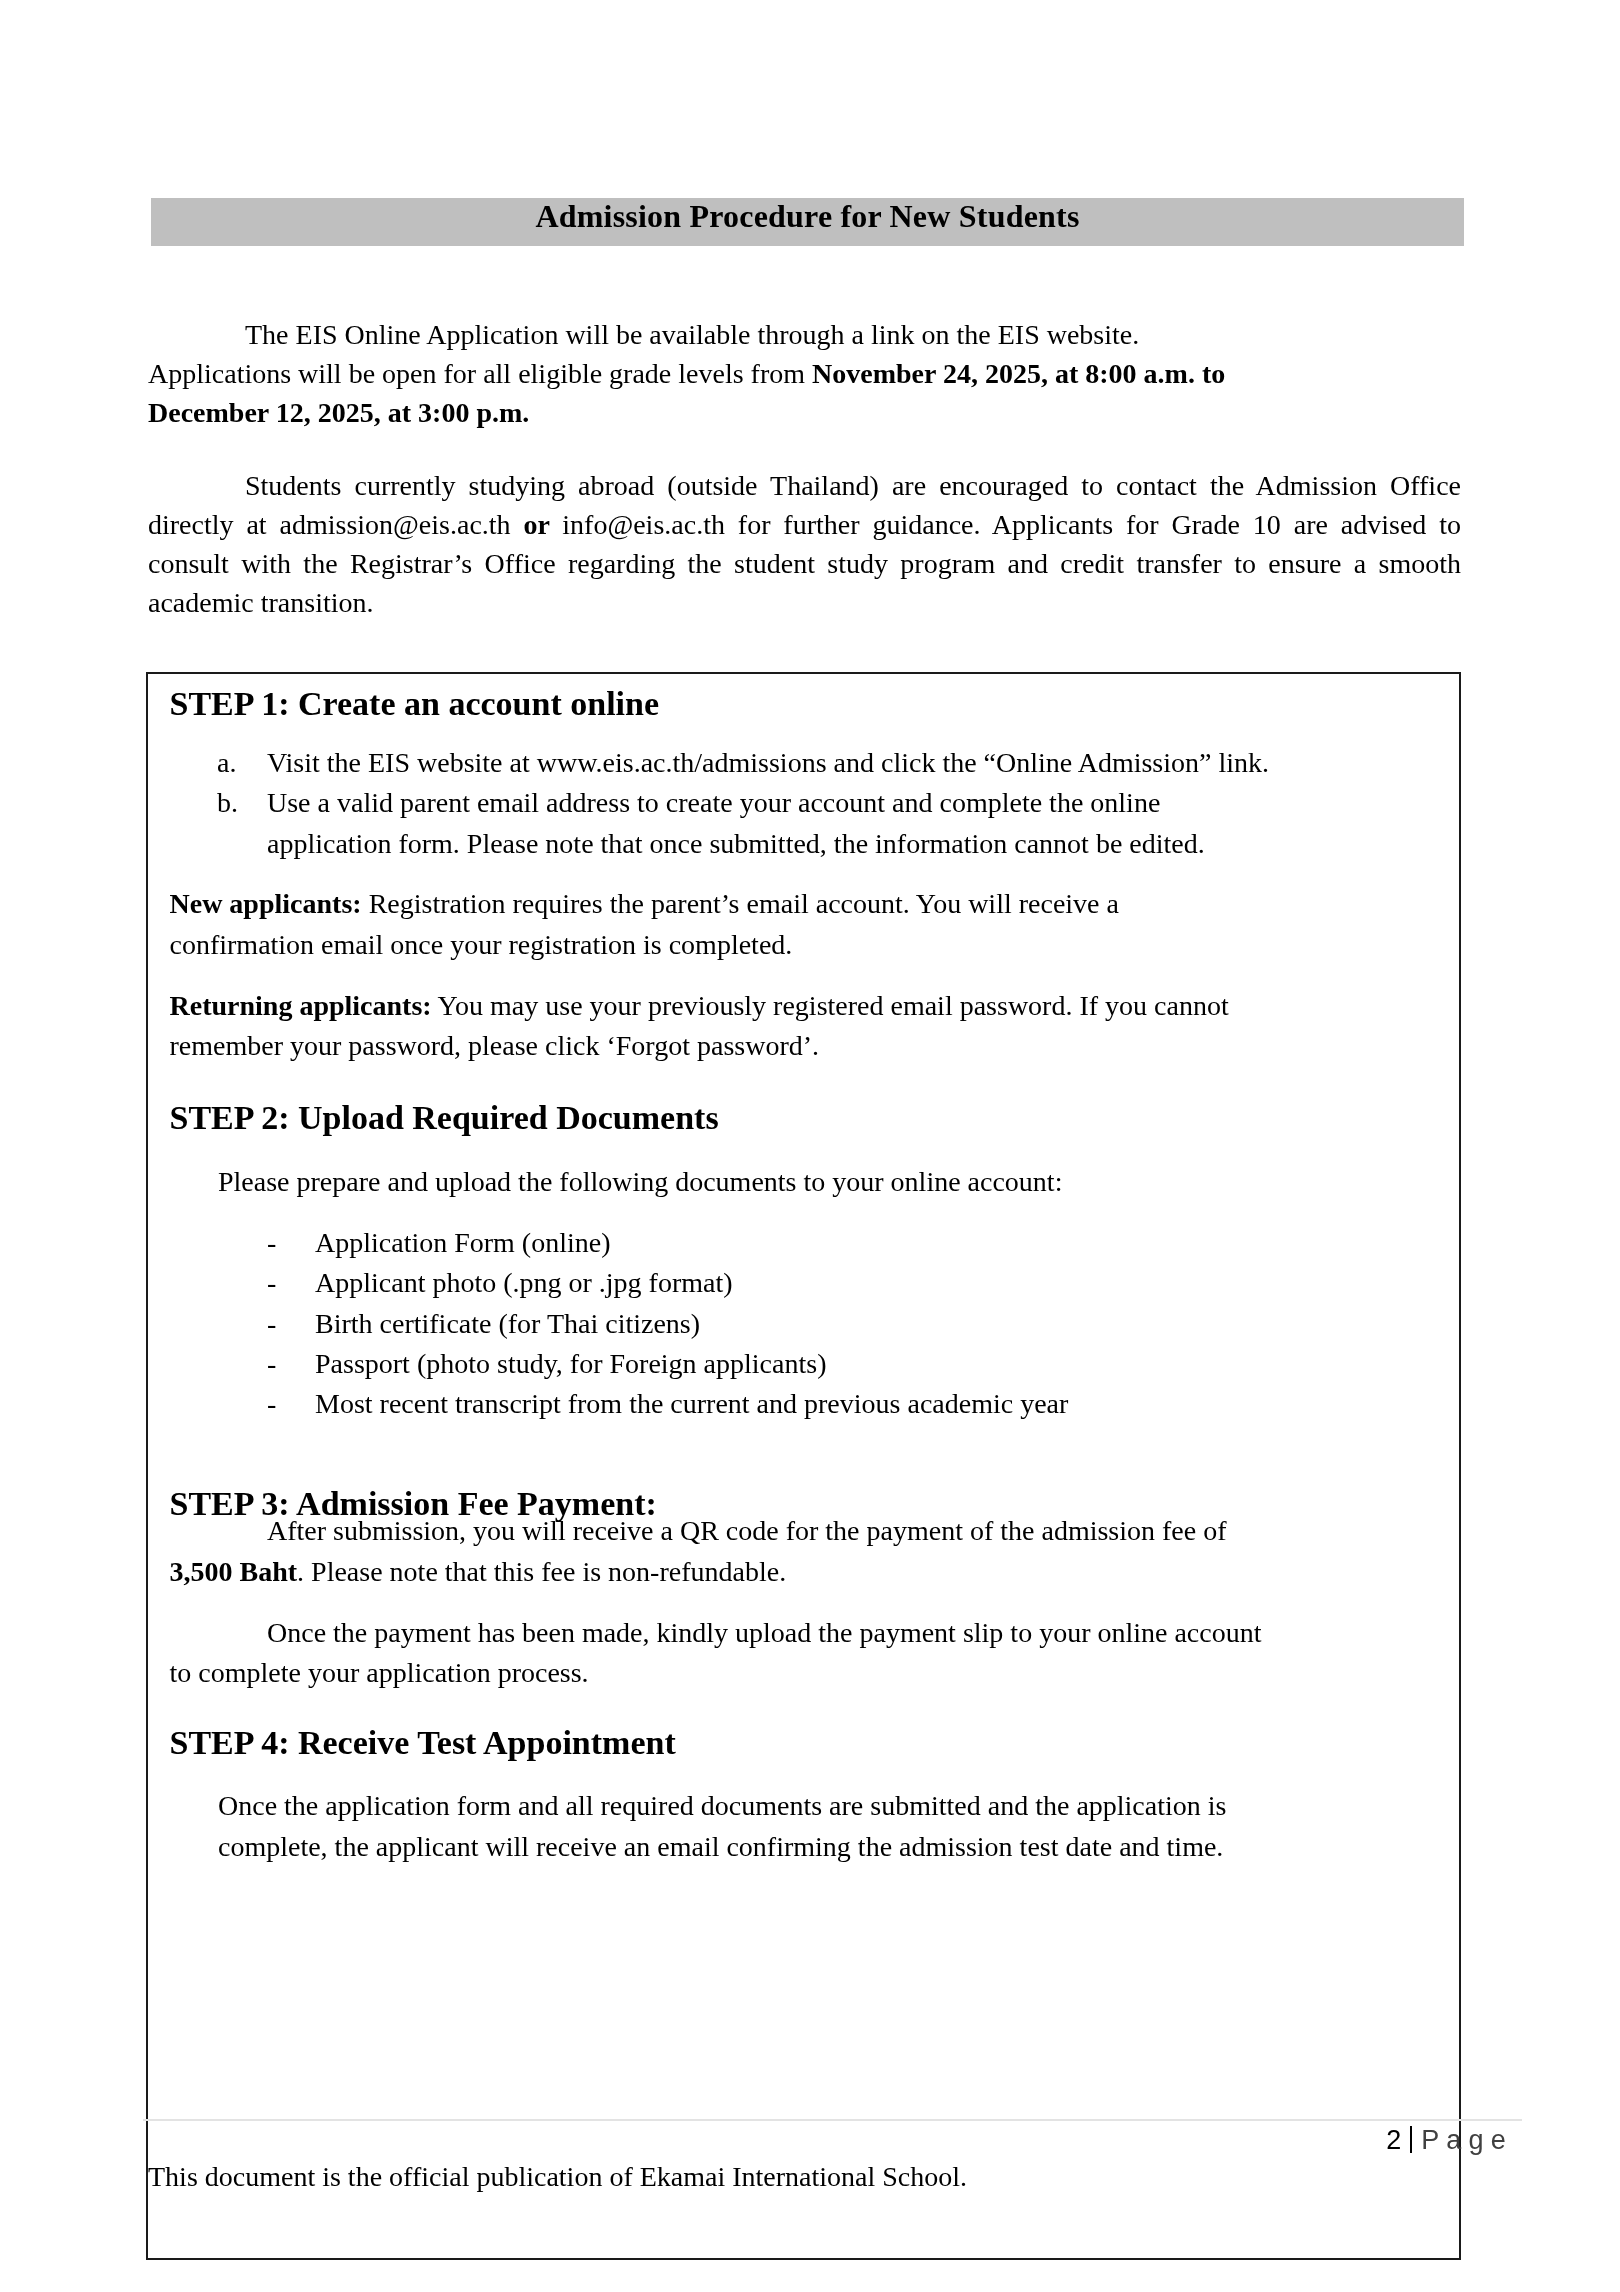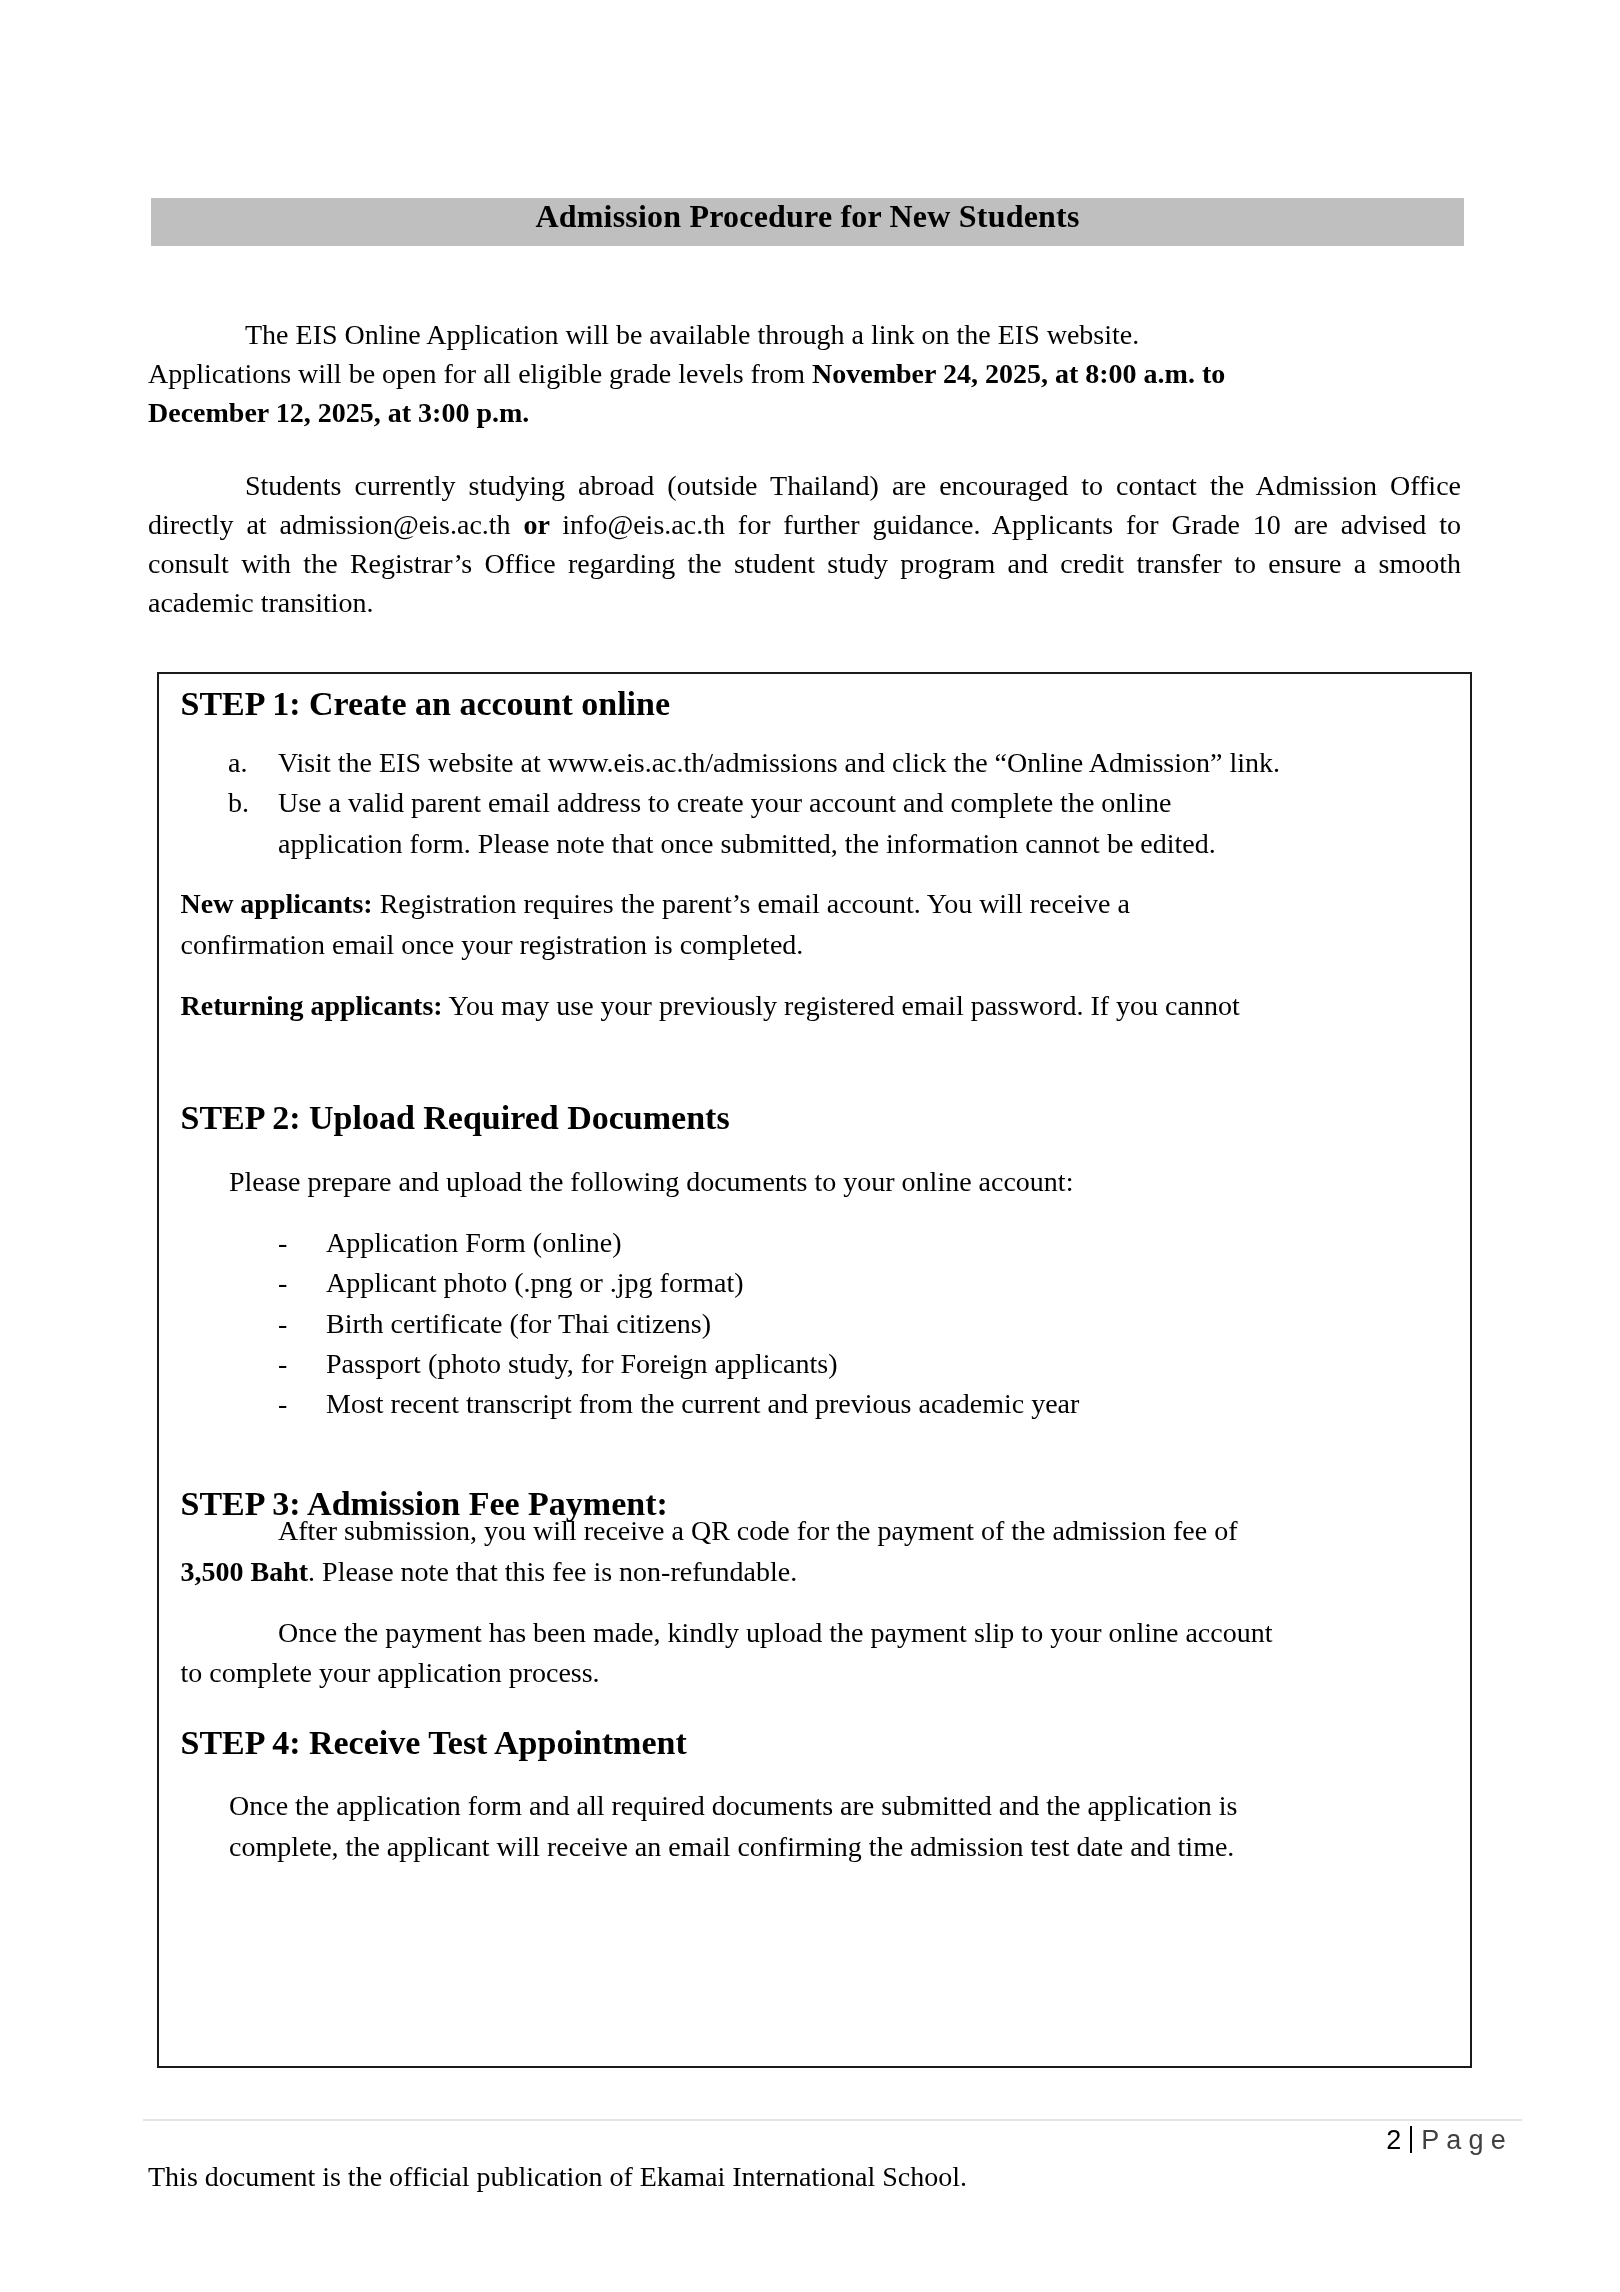--- a/index.html
+++ b/index.html
@@ -16,22 +16,22 @@
     margin: 0; font-size: 32px; font-weight: bold; letter-spacing: 0.2px;
   }
   .intro {
     position: absolute; left: 148px; width: 1313px; font-size: 28px; line-height: 39px;
   }
   .intro p { margin: 0; }
   .p1 { top: 315px; }
   .p2 { top: 466px; text-align: justify; }
   .indent { display: inline-block; width: 97px; }
   .box {
-    position: absolute; left: 146px; top: 672px; width: 1315px; height: 1396px;
-    border: 2.7px solid #1a1a1a; box-sizing: border-box; margin-left: 11px;
+    position: absolute; left: 146px; top: 672px; width: 1315px; height: 1588px;
+    border: 2.7px solid #1a1a1a; box-sizing: border-box;
   }
   .step-h {
     position: absolute; left: 21.5px; font-size: 34px; font-weight: bold; margin: 0;
   }
   .txt { position: absolute; font-size: 28px; line-height: 40px; margin: 0; }
   .li-row { position: absolute; font-size: 28px; line-height: 40px; }
   .li-mark { position: absolute; left: 0; }
   .li-text { position: absolute; left: 50px; white-space: nowrap; }
   .dash-row { position: absolute; font-size: 28px; line-height: 40px; left: 119px; }
   .dash { position: absolute; left: 0; }
@@ -80,20 +80,21 @@
     <span class="li-text">Use a valid parent email address to create your account and complete the online</span>
   </div>
   <div class="li-row" style="left:69px; top:150px;">
     <span class="li-text">application form. Please note that once submitted, the information cannot be edited.</span>
   </div>
 
   <p class="txt" style="left:21.5px; top:210px; white-space:nowrap;"><b>New applicants:</b><span> Registration requires the parent’s email account. You will receive a</span></p>
   <p class="txt" style="left:21.5px; top:251px; white-space:nowrap;">confirmation email once your registration is completed.</p>
 
   <p class="txt" style="left:21.5px; top:312px; white-space:nowrap;"><b>Returning applicants:</b><span> You may use your previously registered email password. If you cannot</span></p>
+  <p class="txt" style="left:21.5px; top:352px; white-space:nowrap;">remember your password, please click ‘Forgot password’.</p>
 
   <h2 class="step-h" style="top:425px;">STEP 2: Upload Required Documents</h2>
   <p class="txt" style="left:70px; top:488px; white-space:nowrap;">Please prepare and upload the following documents to your online account:</p>
 
   <div class="dash-row" style="top:549px;">
     <span class="dash">-</span>
     <span class="dash-text">Application Form (online)</span>
   </div>
   <div class="dash-row" style="top:589px;">
     <span class="dash">-</span>

